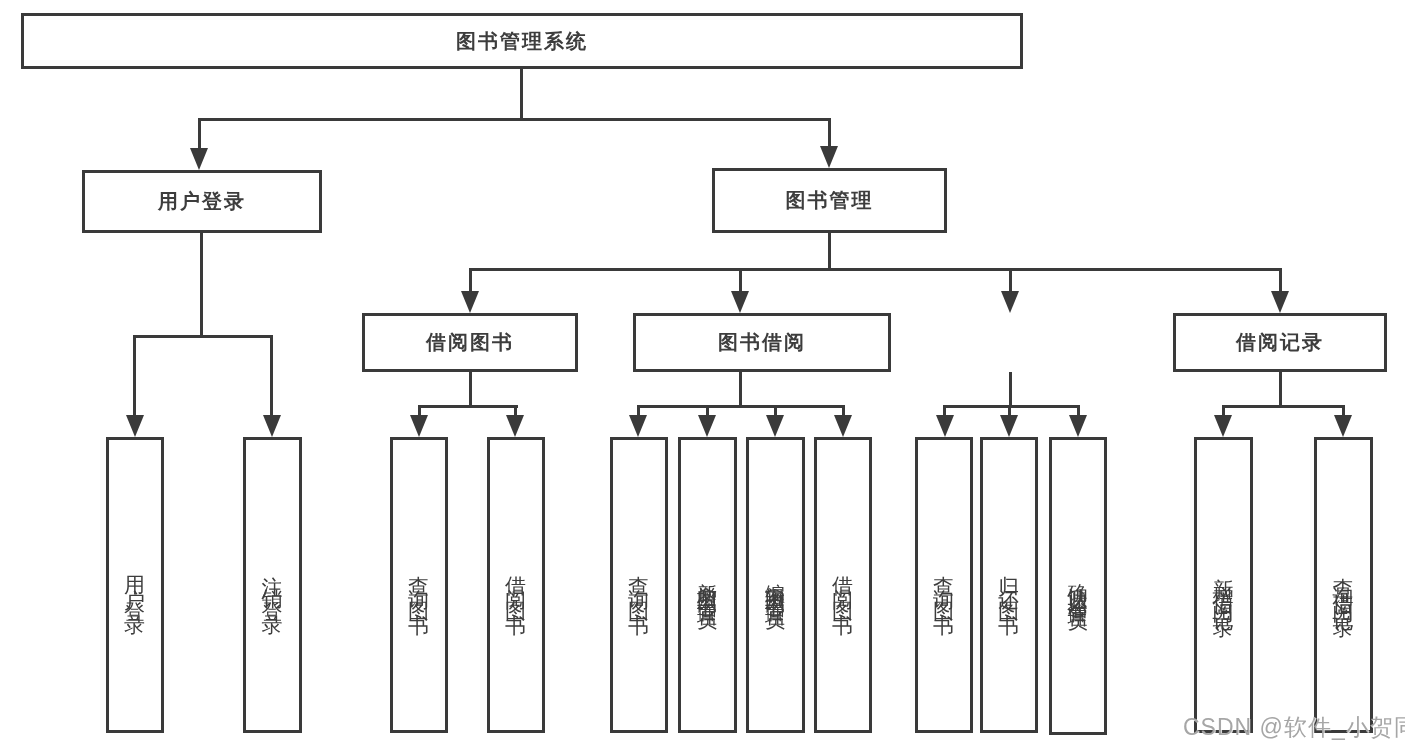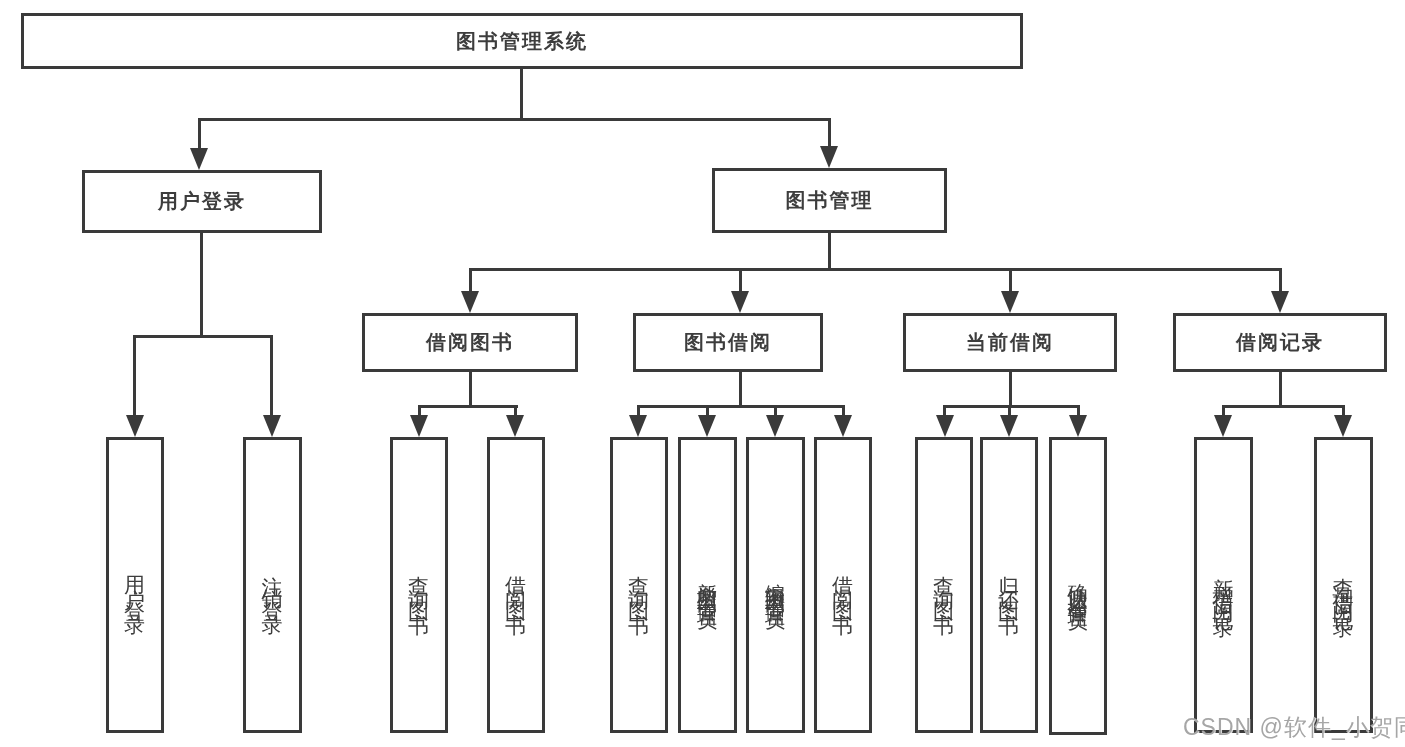--- a/index.html
+++ b/index.html
@@ -129,25 +129,22 @@
   <div class="node" style="left:82px;top:170px;width:240px;height:63px">
     <span class="node-label">用户登录</span>
   </div>
   <div class="node" style="left:712px;top:168px;width:235px;height:65px">
     <span class="node-label">图书管理</span>
   </div>
 
   <div class="node" style="left:362px;top:313px;width:216px;height:59px">
     <span class="node-label">借阅图书</span>
   </div>
-  <div class="node" style="left:633px;top:313px;width:190px;height:59px">
+  <div class="node" style="left:633px;top:313px;width:258px;height:59px">
     <span class="node-label">图书借阅</span>
-  </div>
-  <div class="node" style="left:903px;top:313px;width:214px;height:59px">
-    <span class="node-label">当前借阅</span>
   </div>
   <div class="node" style="left:1173px;top:313px;width:214px;height:59px">
     <span class="node-label">借阅记录</span>
   </div>
 
   <div class="node" style="left:106px;top:437px;width:58px;height:296px">
     <span class="leaf-label">用户登录</span>
   </div>
   <div class="node" style="left:243px;top:437px;width:59px;height:296px">
     <span class="leaf-label">注销登录</span>

